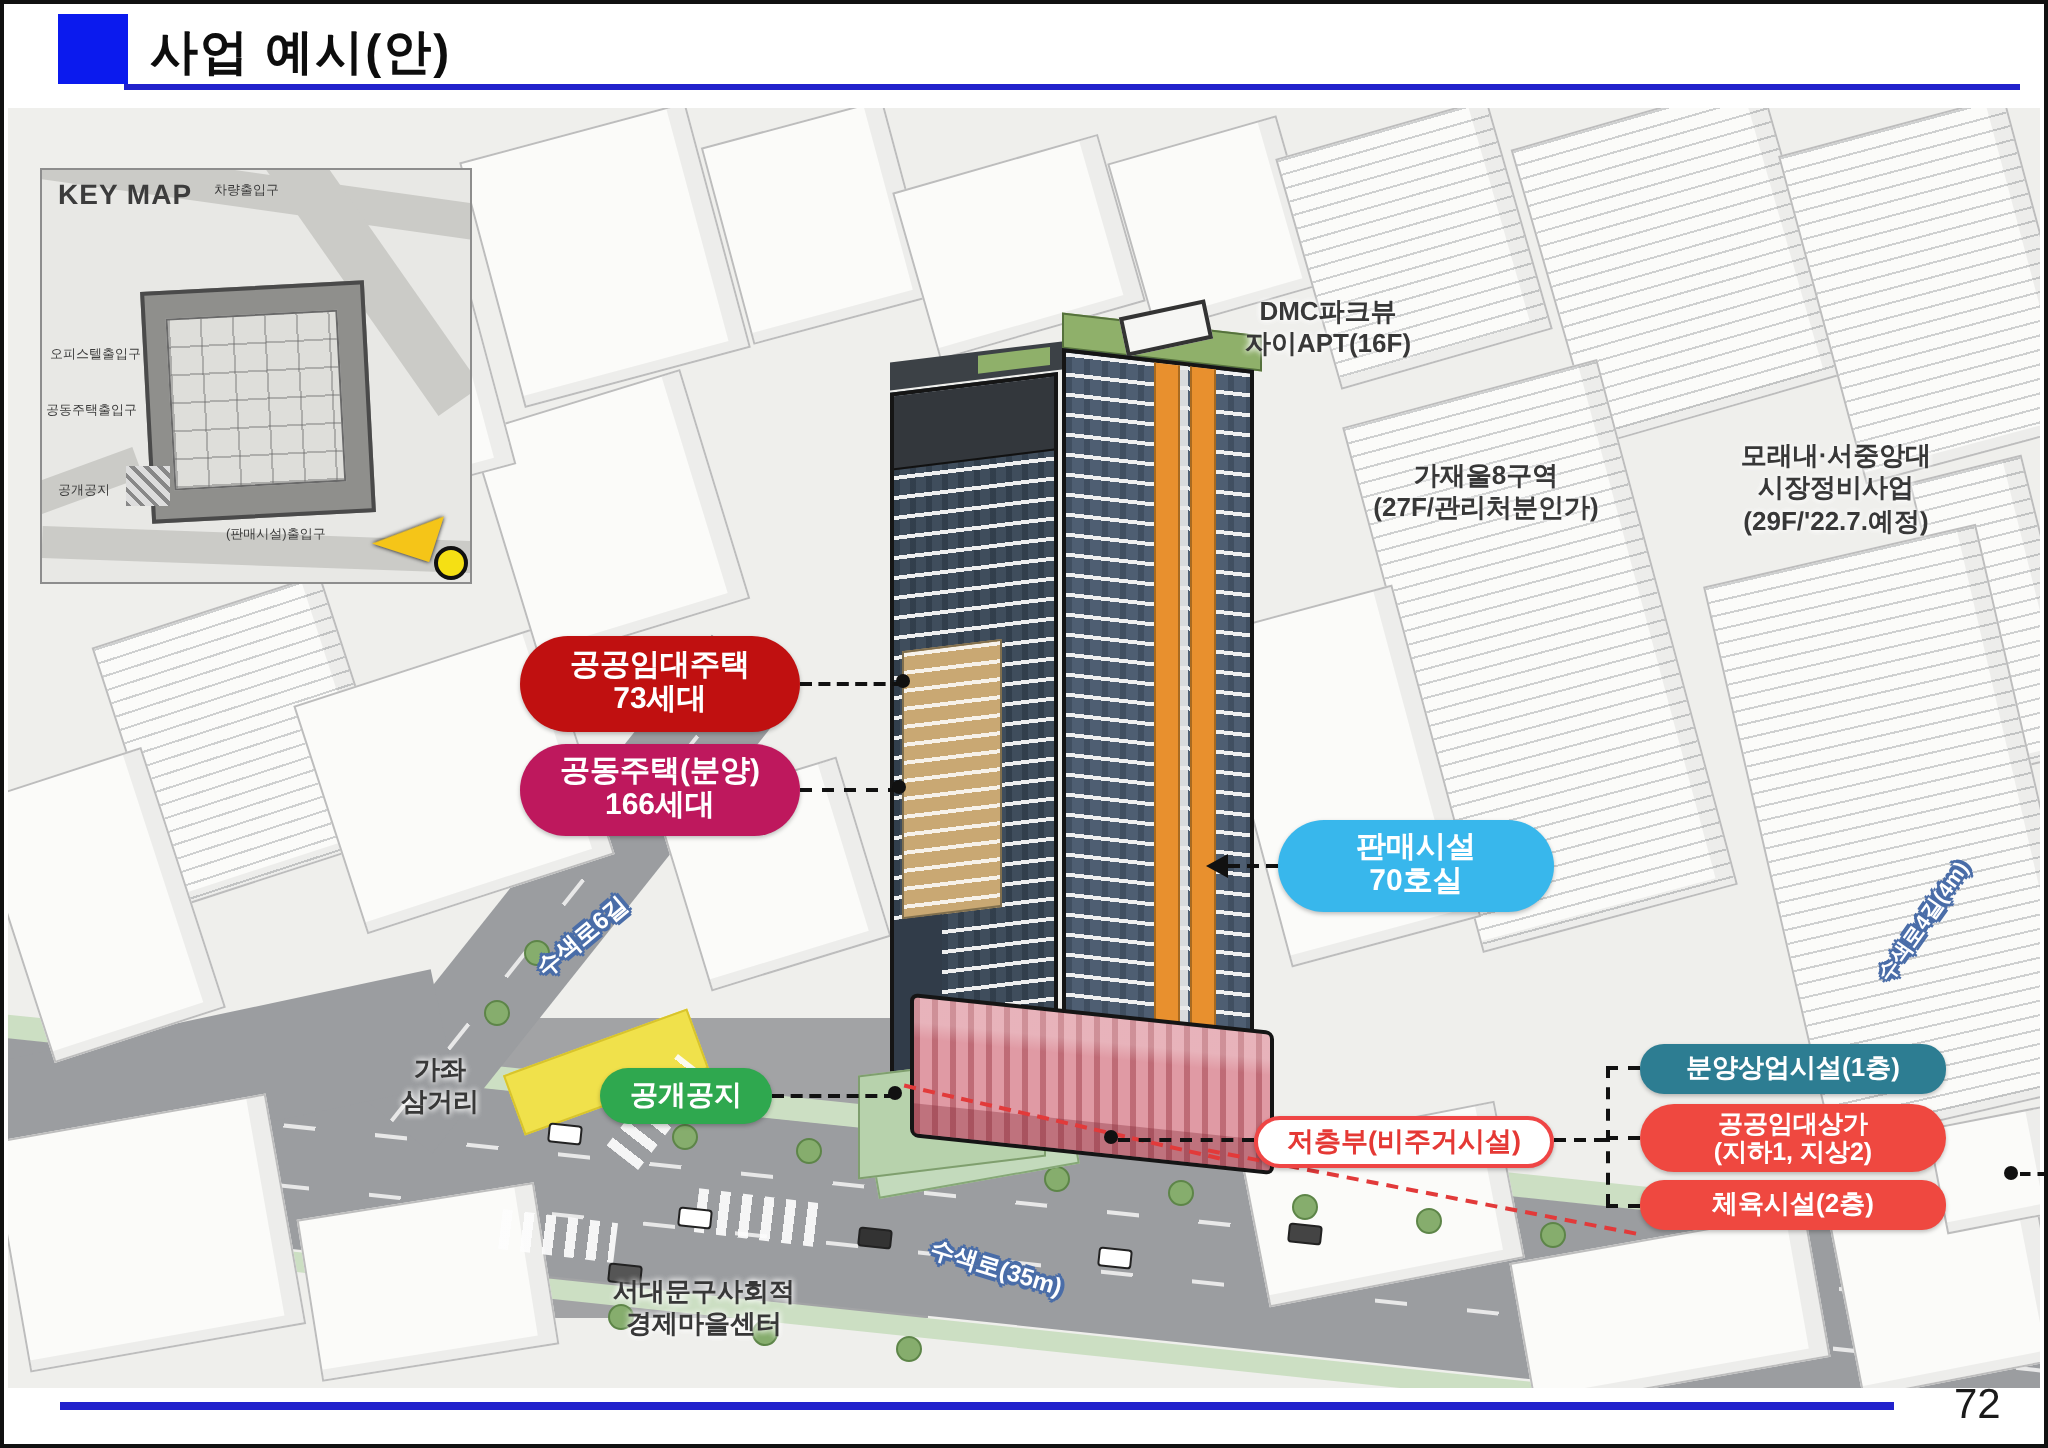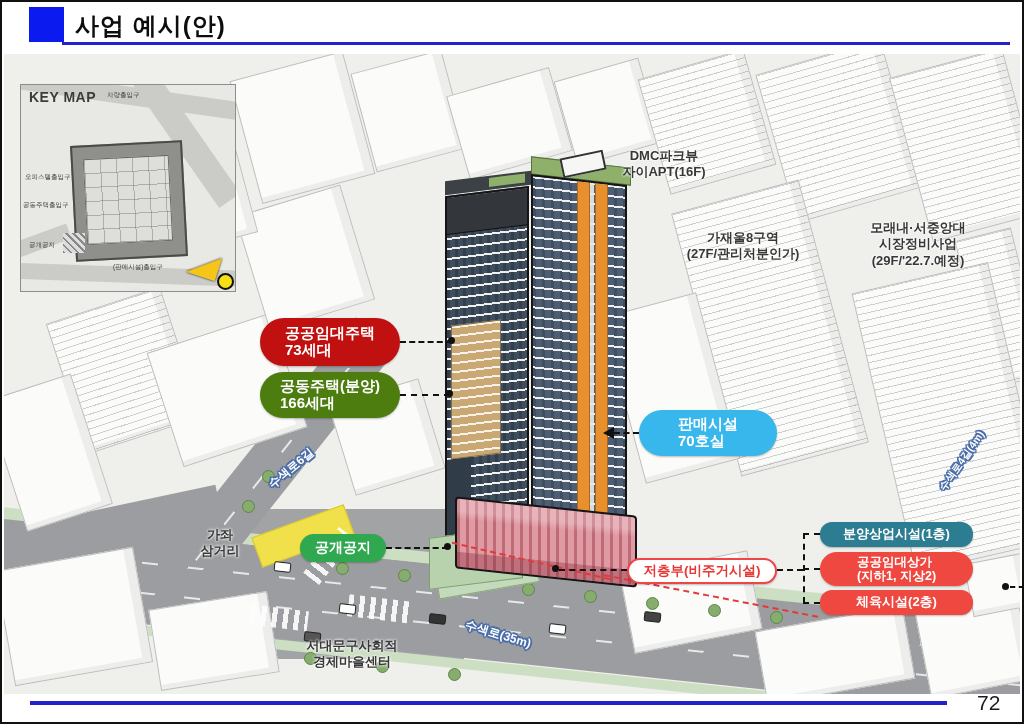--- a/index.html
+++ b/index.html
@@ -21,21 +21,21 @@
   .tree{width:11px;height:11px;border-radius:50%;background:#86ad6d;border:1px solid #5d8548;}
   .car{width:15px;height:8px;border-radius:2px;border:1px solid #222;}
   .cross{background-image:repeating-linear-gradient(90deg,#fdfdfd 0 5px,rgba(0,0,0,0) 5px 11px);opacity:.92;}
   
   #keymap{background:#e8e8e5;border:1px solid #8d8d8d;overflow:hidden;z-index:20;}
   .km-title{font-size:14px;font-weight:bold;color:#3c3c3c;letter-spacing:.5px;}
   .km-label{font-size:6.5px;color:#3a3a3a;white-space:nowrap;}
   .km-band{background:#cbcbc7;}
   
   .ctx{font-size:13px;font-weight:bold;color:#383838;text-align:center;white-space:pre-line;line-height:1.25;text-shadow:0 0 3px #fff,0 0 3px #fff;z-index:30;}
-  .pill{display:flex;align-items:center;justify-content:center;text-align:left;color:#fff;font-weight:bold;white-space:pre-line;line-height:1.12;z-index:30;box-shadow:0 1px 2px rgba(0,0,0,.25);}
+  .pill{display:flex;align-items:center;justify-content:center;text-align:center;color:#fff;font-weight:bold;white-space:pre-line;line-height:1.12;z-index:30;box-shadow:0 1px 2px rgba(0,0,0,.25);}
   .street{color:#fff;font-weight:bold;font-size:12px;white-space:nowrap;z-index:25;
     text-shadow:-1px -1px 0 #4a6da8,1px -1px 0 #4a6da8,-1px 1px 0 #4a6da8,1px 1px 0 #4a6da8,0 -2px 0 #4a6da8,0 2px 0 #4a6da8,-2px 0 0 #4a6da8,2px 0 0 #4a6da8;}
   .leader{border-top:2px dashed #111;height:0;z-index:28;}
   .vleader{border-left:2px dashed #111;width:0;z-index:28;}
   .dot{width:7px;height:7px;border-radius:50%;background:#111;z-index:28;}
   .arrow-left{width:0;height:0;border:6px solid rgba(0,0,0,0);border-right:11px solid #111;border-left:0;z-index:28;}
   .red-dash{border-top:2px dashed #e23a3a;height:0;z-index:14;}
   
   #tower{z-index:10;}
   .face{border:2px solid #151515;box-sizing:border-box;}
@@ -180,21 +180,21 @@
 삼거리</div>
   <div class="ctx abs" style="left:280px;top:636px;width:140px;">서대문구사회적
 경제마을센터</div>
 
   <div class="street abs" style="left:262px;top:458px;transform:rotate(-40deg);">수색로6길</div>
   <div class="street abs" style="left:462px;top:624px;transform:rotate(17deg);">수색로(35m)</div>
   <div class="street abs" style="left:925px;top:452px;font-size:10.5px;transform:rotate(-55deg);">수색로4길(4m)</div>
 
   <div class="pill abs" style="left:258px;top:316px;width:140px;height:48px;border-radius:24px;background:#c01010;font-size:15px;">공공임대주택
 73세대</div>
-  <div class="pill abs" style="left:258px;top:370px;width:140px;height:46px;border-radius:23px;background:#4d7c0f;font-size:15px;">공동주택(분양)
+  <div class="pill abs" style="left:258px;top:370px;width:140px;height:46px;border-radius:23px;background:#be185d;font-size:15px;">공동주택(분양)
 166세대</div>
   <div class="pill abs" style="left:637px;top:408px;width:138px;height:46px;border-radius:23px;background:#38b7ec;font-size:15px;">판매시설
 70호실</div>
   <div class="pill abs" style="left:298px;top:532px;width:86px;height:28px;border-radius:14px;background:#2fa84f;font-size:14px;">공개공지</div>
   <div class="pill abs" style="left:625px;top:556px;width:150px;height:26px;border-radius:13px;background:#fff;border:2px solid #ef4545;color:#e53935;font-size:13.5px;box-sizing:border-box;">저층부(비주거시설)</div>
   <div class="pill abs" style="left:818px;top:520px;width:153px;height:25px;border-radius:12px;background:#2d7d92;font-size:13px;">분양상업시설(1층)</div>
   <div class="pill abs" style="left:818px;top:550px;width:153px;height:34px;border-radius:17px;background:#ef4840;font-size:12.5px;">공공임대상가
 (지하1, 지상2)</div>
   <div class="pill abs" style="left:818px;top:588px;width:153px;height:25px;border-radius:12px;background:#ef4840;font-size:13px;">체육시설(2층)</div>
 

